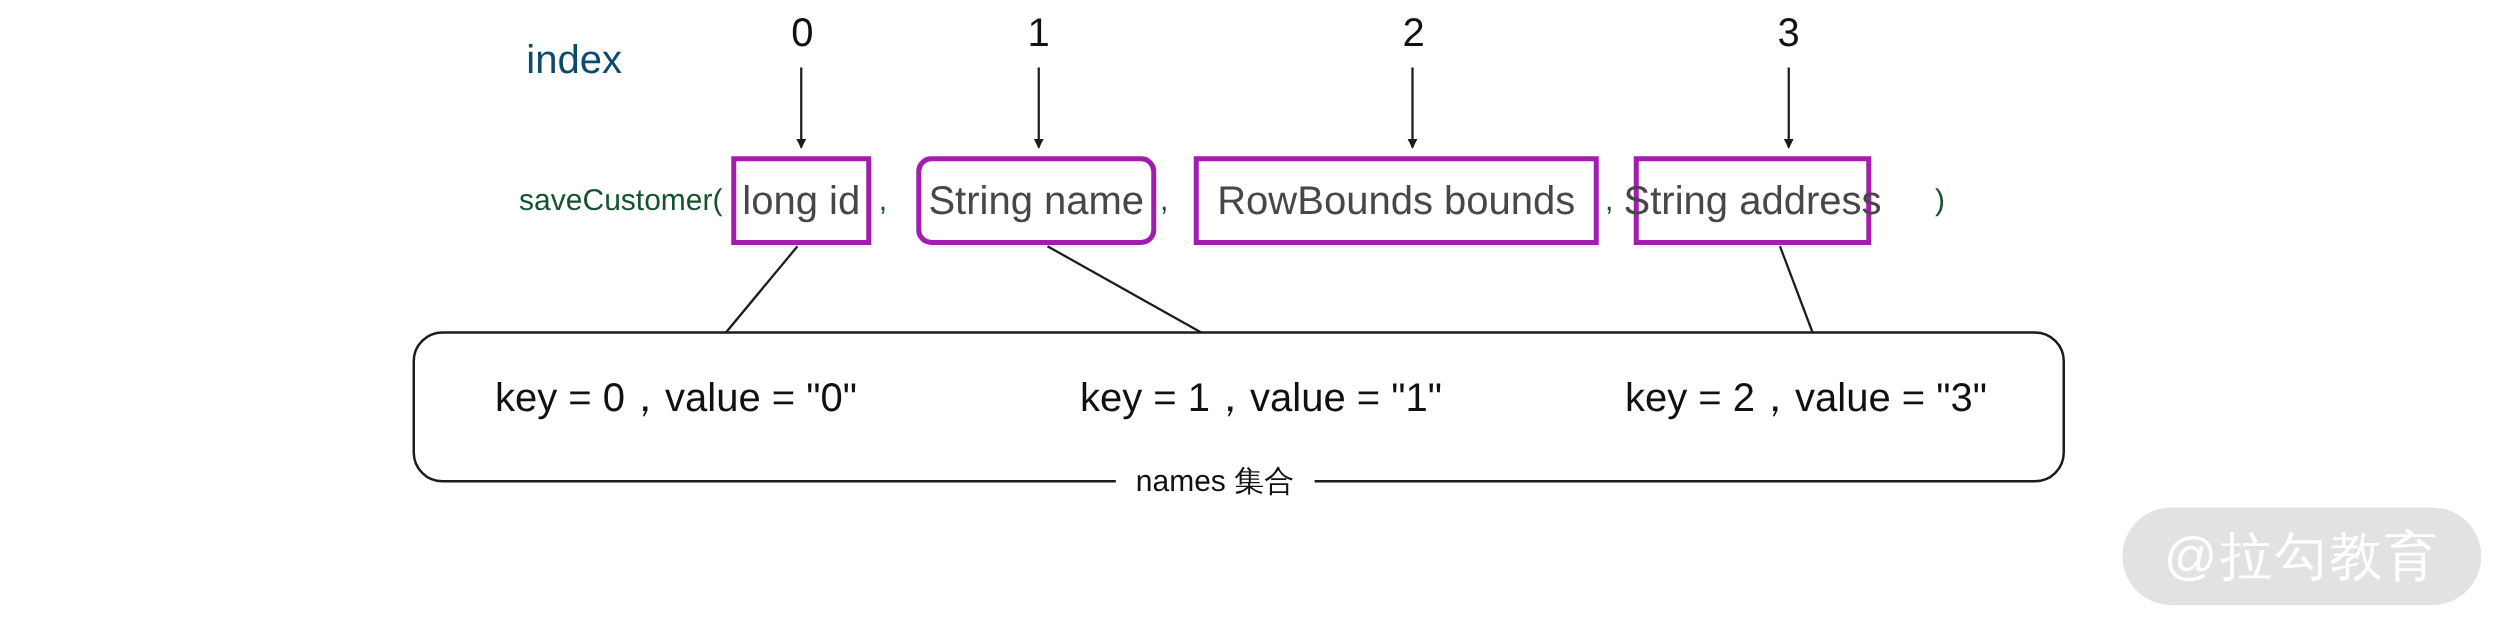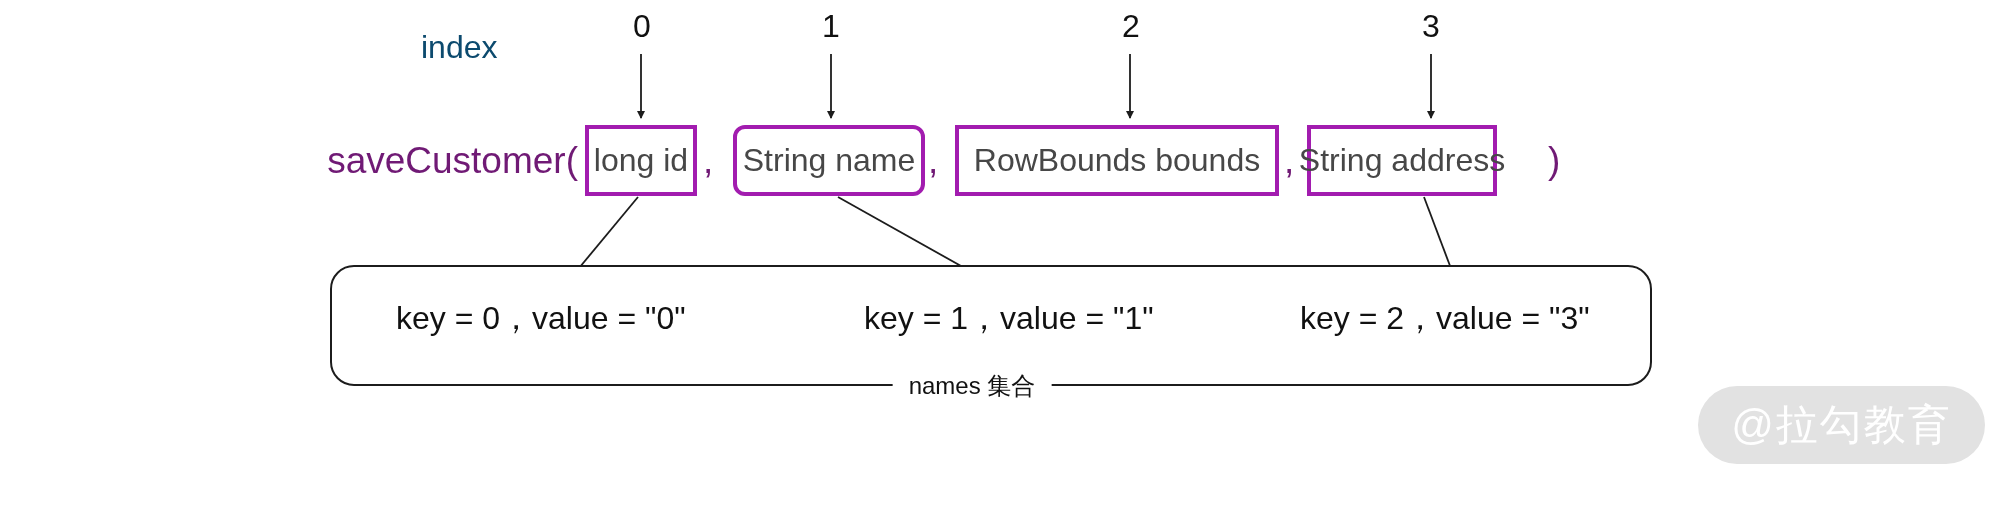--- a/index.html
+++ b/index.html
@@ -44,22 +44,22 @@
     font-size: 32px;
     color: #474747;
     white-space: nowrap;
   }
   .method-text {
     position: absolute;
     top: 125px;
     height: 71px;
     display: flex;
     align-items: center;
-    font-size: 37px;
-    color: #701a75;
+    font-size: 24px;
+    color: #14532d;
     white-space: nowrap;
   }
   .entries-box {
     position: absolute;
     left: 330px;
     top: 265px;
     width: 1322px;
     height: 121px;
     border: 2px solid #1c1c1c;
     border-radius: 24px;
@@ -81,21 +81,21 @@
     background: #ffffff;
     padding: 0 16px;
     font-size: 24px;
     line-height: 38px;
     color: #111111;
     white-space: nowrap;
   }
   .watermark {
     position: absolute;
     left: 1698px;
-    top: 386px;
+    top: 406px;
     width: 287px;
     height: 78px;
     border-radius: 40px;
     background: #e2e2e2;
     display: flex;
     align-items: center;
     justify-content: center;
     font-size: 42px;
     color: #ffffff;
     letter-spacing: 2px;

